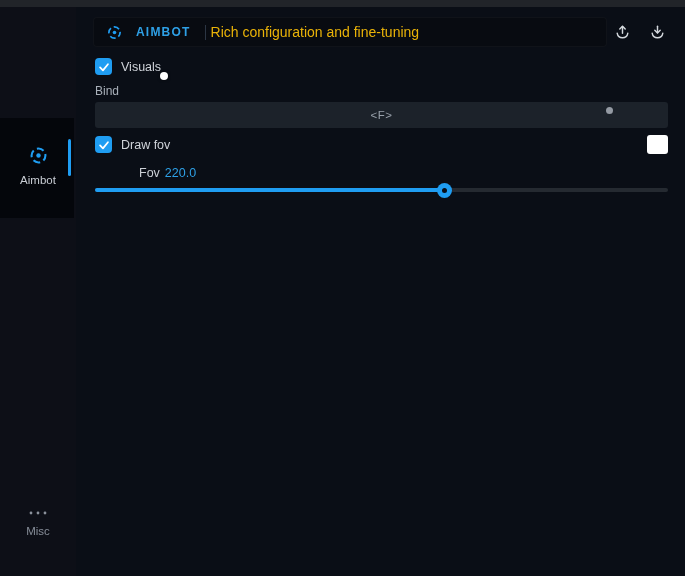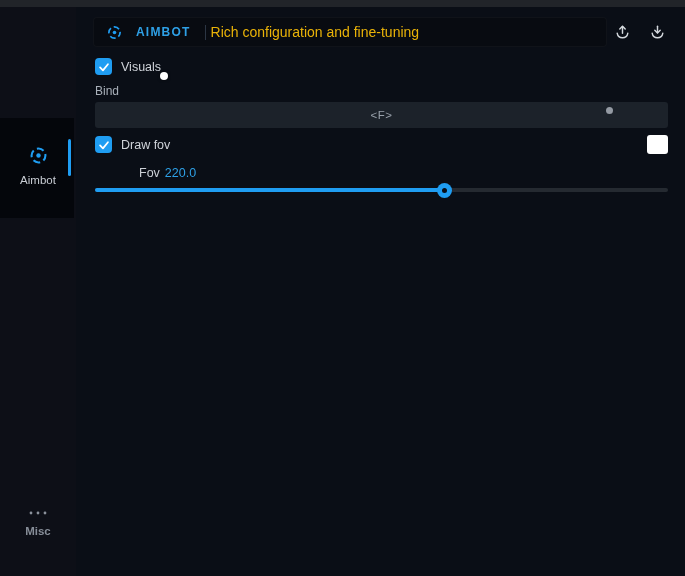--- a/index.html
+++ b/index.html
@@ -77,21 +77,21 @@
         <svg width="21" height="21" viewBox="0 0 20 20" fill="none" stroke="currentColor" stroke-width="2">
           <circle cx="10" cy="10" r="6.6" stroke-dasharray="6.9 3.45" stroke-dashoffset="1.7"></circle>
           <circle cx="10" cy="10" r="2.1" fill="currentColor" stroke="none"></circle>
         </svg>
       </span>
       <div class="nav-label">Aimbot</div>
     </div>
 
 
 
-    <div class="nav-item" style="top:496px;font-weight:bold;">
+    <div class="nav-item" style="top:496px;">
       <span class="nav-icon">
         <svg width="22" height="8" viewBox="0 0 22 8" fill="currentColor">
           <circle cx="4" cy="4" r="1.4"></circle>
             <circle cx="11" cy="4" r="1.4"></circle>
             <circle cx="18" cy="4" r="1.4"></circle>
         </svg>
       </span>
       <div class="nav-label">Misc</div>
     </div>
   </div>

